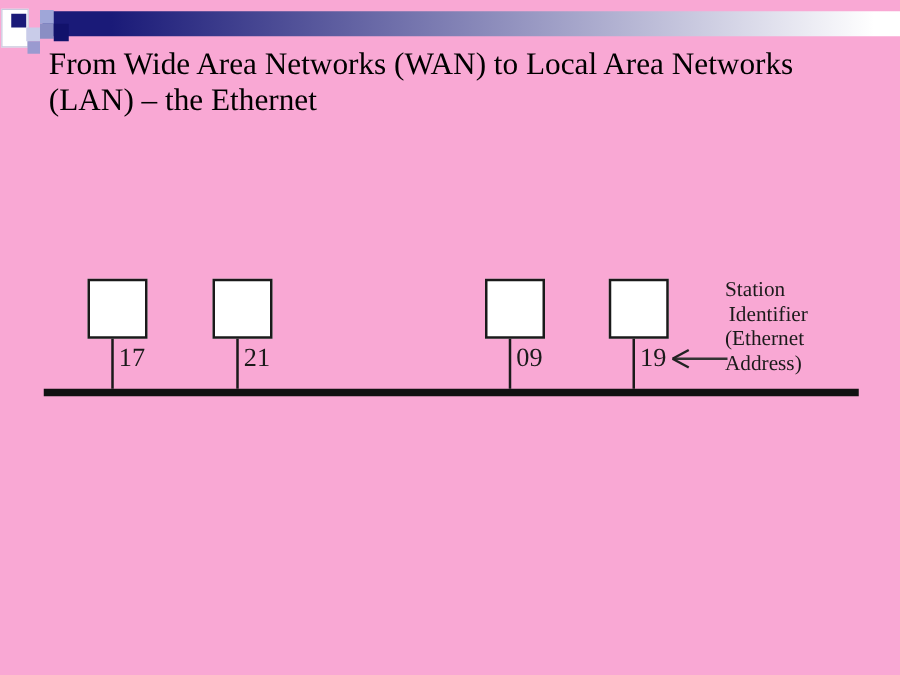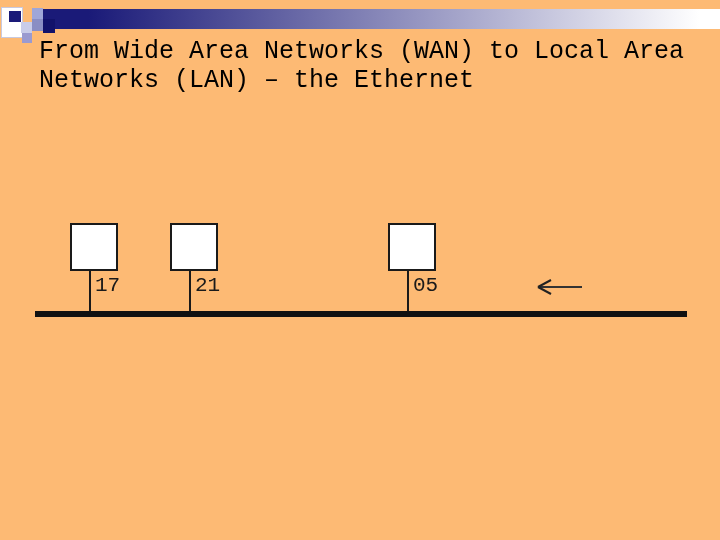--- a/index.html
+++ b/index.html
@@ -1,22 +1,22 @@
 <!DOCTYPE html>
 <html><head>
 <meta charset="utf-8">
 <style>
   * { margin: 0; padding: 0; box-sizing: border-box; }
   html, body { background: #888; }
   .slide {
     position: relative;
     width: 720px; height: 540px;
-    background: #fdba74;
+    background: #f9a8d4;
     overflow: hidden;
-    font-family: Liberation Mono, monospace;
+    font-family: Liberation Serif, serif;
   }
 
   
   .top-bar {
     position: absolute; left: 34px; top: 9px;
     width: 686px; height: 20px;
     background: linear-gradient(to right, #1a1a78 0%, #1a1a78 8%, #ffffff 97%);
   }
   .sq { position: absolute; }
   .sq-white   { left: 1px;  top: 7px;  width: 22px; height: 31px; background: #ffffff; border: 1px solid #c9c9de; }
@@ -108,27 +108,38 @@
     <div class="station st-1">
       <div class="station-box"></div>
       <div class="station-drop"></div>
       <div class="station-id">21</div>
     </div>
 
 
     <div class="station st-3">
       <div class="station-box"></div>
       <div class="station-drop"></div>
-      <div class="station-id">05</div>
+      <div class="station-id">09</div>
     </div>
 
+    <div class="station st-4">
+      <div class="station-box"></div>
+      <div class="station-drop"></div>
+      <div class="station-id">19</div>
+    </div>
 
     <div class="bus"></div>
 
     <svg class="arrow-svg" width="52" height="20" viewBox="0 0 52 20">
       <line x1="48" y1="10" x2="6" y2="10" stroke="#333333" stroke-width="2"></line>
       <line x1="4" y1="10" x2="17" y2="3" stroke="#222222" stroke-width="2"></line>
       <line x1="4" y1="10" x2="17" y2="17" stroke="#222222" stroke-width="2"></line>
     </svg>
 
+    <div class="annotation">
+      <span class="ann-line">Station</span>
+      <span class="ann-line">Identifier</span>
+      <span class="ann-line">(Ethernet</span>
+      <span class="ann-line">Address)</span>
+    </div>
 
   </div>
 </div>
 
 </body></html>

